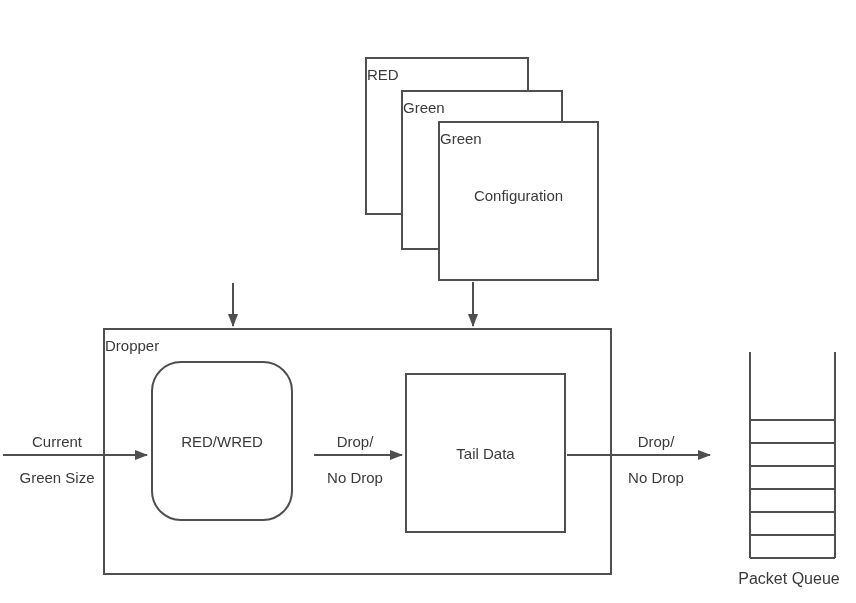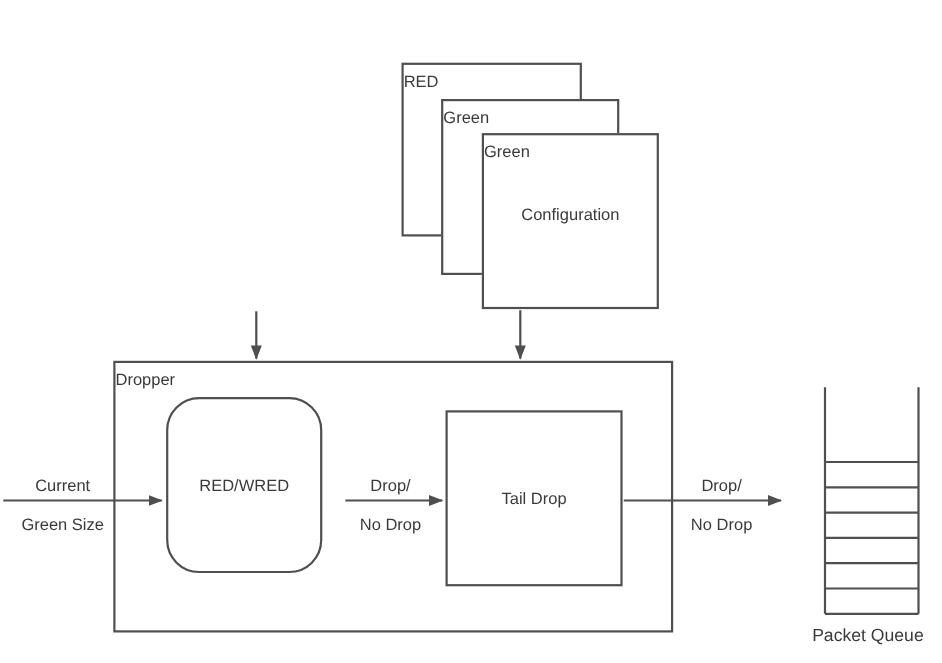--- a/index.html
+++ b/index.html
@@ -94,21 +94,21 @@
   </div>
 
 
   <div class="box" id="dropper-box">
     <div class="box-title">Dropper</div>
   </div>
   <div class="box box-center" id="redwred-box">
     <span>RED/WRED</span>
   </div>
   <div class="box box-center" id="taildrop-box">
-    <span>Tail Drop</span>
+    <span>Tail Data</span>
   </div>
 
   <div class="edge-label" id="current-label">
     <span class="l1">Current</span>
     <span class="l2">Green Size</span>
   </div>
   <div class="edge-label" id="inner-drop-label">
     <span class="l1">Drop/</span>
     <span class="l2">No Drop</span>
   </div>

